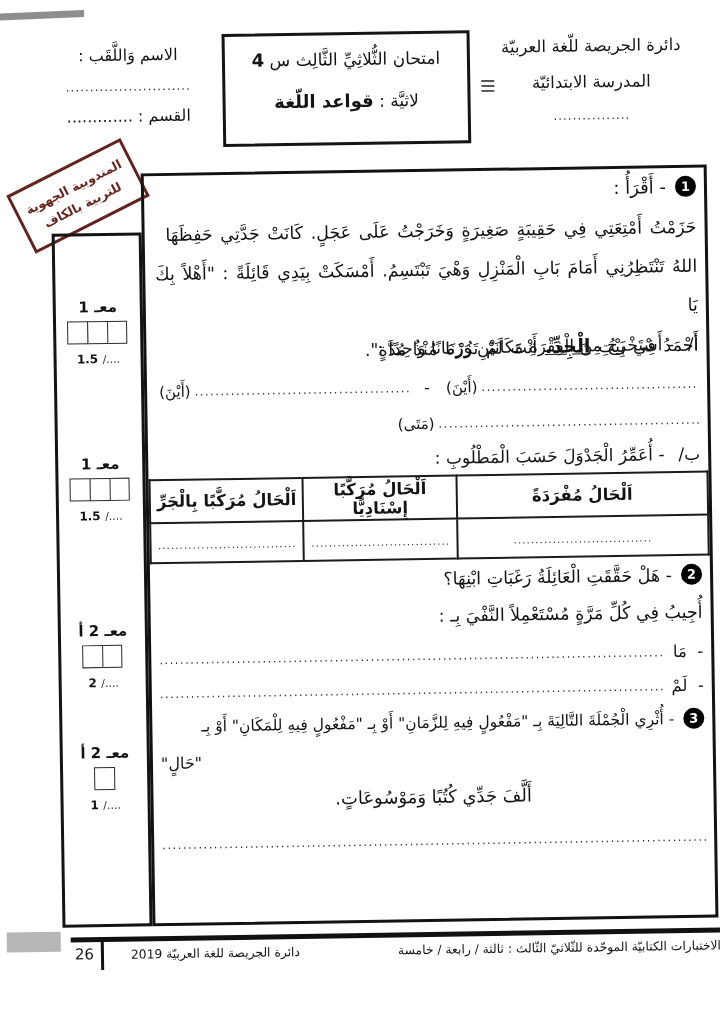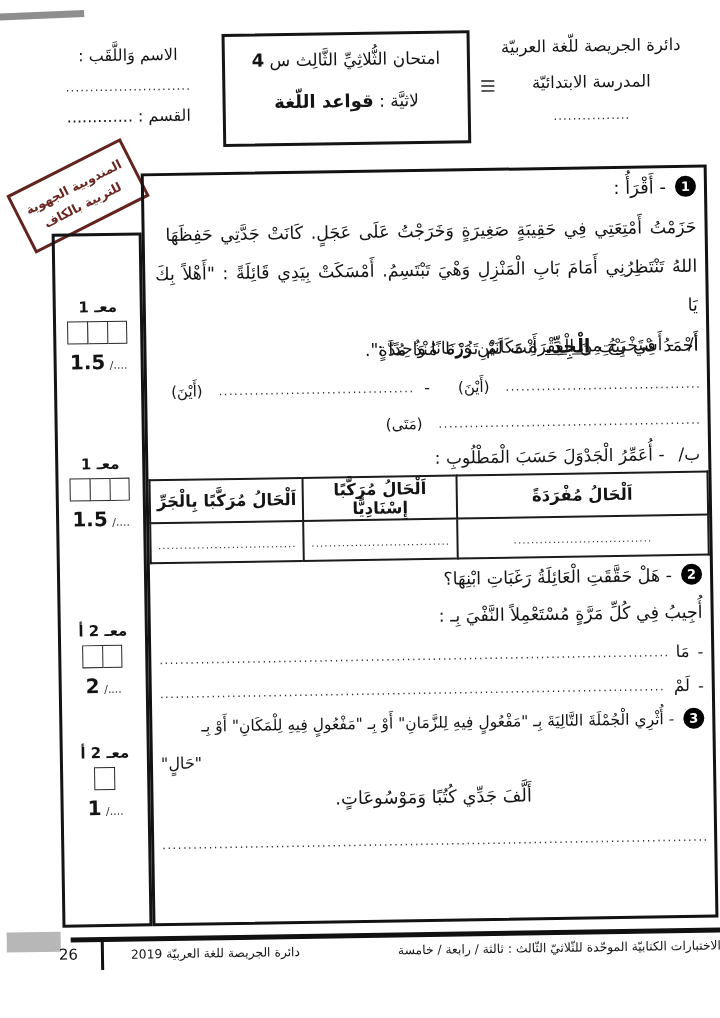--- a/index.html
+++ b/index.html
@@ -35,53 +35,53 @@
     transform:rotate(-26deg);color:#6a2620;display:flex;flex-direction:column;align-items:center;
     justify-content:center;font-size:12.5px;font-weight:bold;direction:rtl;line-height:1.55;white-space:nowrap;}
 
   
   .score-strip{position:absolute;left:56px;top:229px;width:90px;height:694px;border:3px solid #141414;box-sizing:border-box;}
   .sg{position:absolute;left:0;right:0;text-align:center;direction:rtl;}
   .sg-label{font-size:15px;font-weight:bold;margin-bottom:5px;}
   .sg-boxes{display:flex;justify-content:center;}
   .cell{width:19px;height:21px;border:1.7px solid #2a2a2a;margin-left:-1.7px;background:#fff;}
   .sg-score{direction:ltr;font-size:14px;margin-top:6px;white-space:nowrap;}
-  .sg-score b{font-size:20px;}
+  .sg-score b{font-size:12px;}
   .sg-dots{font-size:11px;color:#333;}
 
   
   .main-box{position:absolute;left:146px;top:170px;width:566px;height:753px;border:3.5px solid #121212;
     box-sizing:border-box;direction:rtl;}
   .abs{position:absolute;right:8px;left:8px;}
   .qtitle{font-size:18px;display:flex;align-items:center;}
   .qbadge{display:inline-flex;flex:0 0 auto;width:21px;height:21px;border-radius:50%;background:#000;color:#fff;
     align-items:center;justify-content:center;font-size:13px;font-weight:bold;margin-inline-end:9px;}
   .passage{top:40px;font-size:17.5px;line-height:39px;text-align:right;word-spacing:2px;}
   .passage .big{font-size:19px;text-decoration:underline;}
   .secline{font-size:17px;display:flex;align-items:center;}
   .sec-label{margin-inline-end:14px;}
   .rowflex{display:flex;align-items:center;}
   .fill{flex:1 1 0;overflow:hidden;white-space:nowrap;font-size:11.5px;letter-spacing:1.5px;color:#2a2a2a;direction:ltr;}
-  .tag{font-size:15px;flex:0 0 auto;margin:0 16px;}
+  .tag{font-size:15px;flex:0 0 auto;margin:0 4px;}
   .dashx{flex:0 0 auto;margin:0 12px;font-size:16px;}
   .fixfill{flex:0 0 48%;}
 
   table.halt{position:absolute;top:303px;right:0;left:0;width:100%;border-collapse:collapse;direction:rtl;table-layout:fixed;}
   table.halt th{border:2.3px solid #1b1b1b;font-size:16.5px;font-weight:bold;height:39px;text-align:center;}
   table.halt td{border:2.3px solid #1b1b1b;height:36px;text-align:center;}
   .dotcell{font-size:10.5px;letter-spacing:1px;color:#2a2a2a;white-space:nowrap;}
 
-  .item-label{flex:0 0 auto;font-size:16.5px;margin-inline-end:8px;white-space:pre;font-family:Liberation Serif, serif;}
+  .item-label{flex:0 0 auto;font-size:16.5px;margin-inline-end:8px;white-space:pre;}
   .q3t{font-size:15.5px;white-space:nowrap;}
   .q3cont{text-align:left;font-size:16px;}
   .q3sent{text-align:center;font-size:18px;}
 
   
   .f-rule{position:absolute;left:64px;top:933px;width:650px;height:4.5px;background:#111;}
-  .f-page{position:absolute;left:52px;top:941px;font-size:15px;}
+  .f-page{position:absolute;left:68px;top:941px;font-size:15px;}
   .f-bar{position:absolute;left:94px;top:935px;width:3px;height:31px;background:#111;}
   .f-text{position:absolute;left:124px;right:6px;top:944px;direction:rtl;font-size:12.3px;
     display:flex;justify-content:space-between;white-space:nowrap;}
 </style>
 </head>
 <body>
 
 <div class="sheet">
 
   <div class="art-top"></div>

